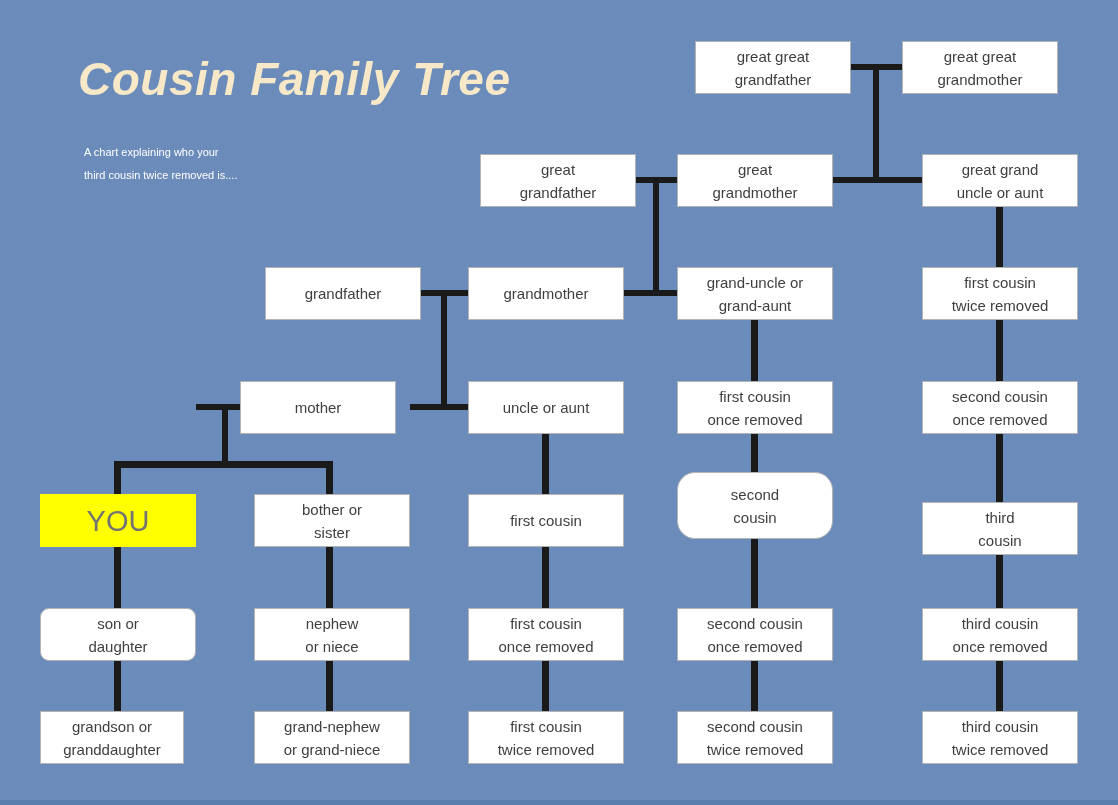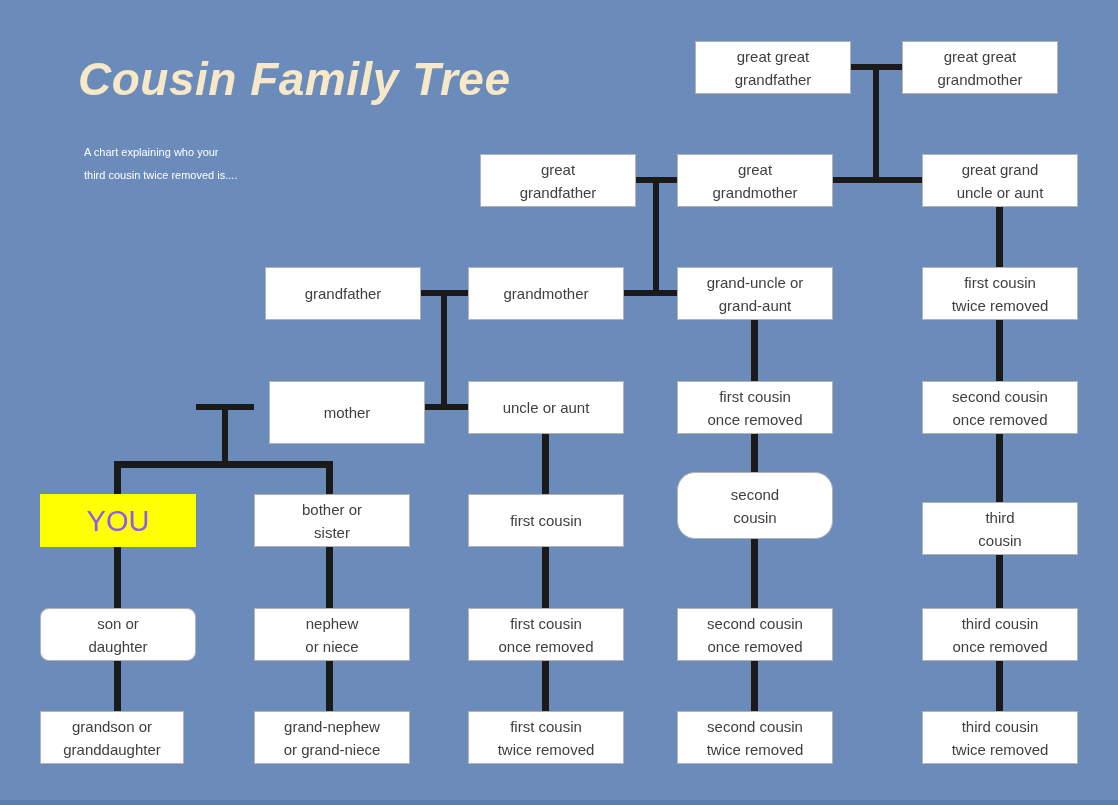--- a/index.html
+++ b/index.html
@@ -56,21 +56,21 @@
     text-align: center;
     font-size: 15px;
     line-height: 23px;
     color: var(--box-text, #3f3f3f);
   }
   .node.highlight {
     background: var(--highlight-fill, #ffff00);
     border-color: var(--highlight-fill, #ffff00);
     font-size: 29px;
     line-height: 34px;
-    color: #8b5cf6;
+    color: #737373;
   }
   .bottom-edge {
     position: absolute;
     left: 0;
     bottom: 0;
     width: 1118px;
     height: 5px;
     background: var(--edge-shade, #5a7ead);
   }
 </style>
@@ -128,21 +128,21 @@
       <div>grandmother</div>
     </div>
     <div class="node" style="left: 677px; top: 267px; width: 156px; height: 53px;">
       <div>grand-uncle or</div>
       <div>grand-aunt</div>
     </div>
     <div class="node" style="left: 922px; top: 267px; width: 156px; height: 53px;">
       <div>first cousin</div>
       <div>twice removed</div>
     </div>
-    <div class="node" style="left: 269px; top: 381px; width: 156px; height: 63px;">
+    <div class="node" style="left: 240px; top: 381px; width: 156px; height: 53px;">
       <div>mother</div>
     </div>
     <div class="node" style="left: 468px; top: 381px; width: 156px; height: 53px;">
       <div>uncle or aunt</div>
     </div>
     <div class="node" style="left: 677px; top: 381px; width: 156px; height: 53px;">
       <div>first cousin</div>
       <div>once removed</div>
     </div>
     <div class="node" style="left: 922px; top: 381px; width: 156px; height: 53px;">

